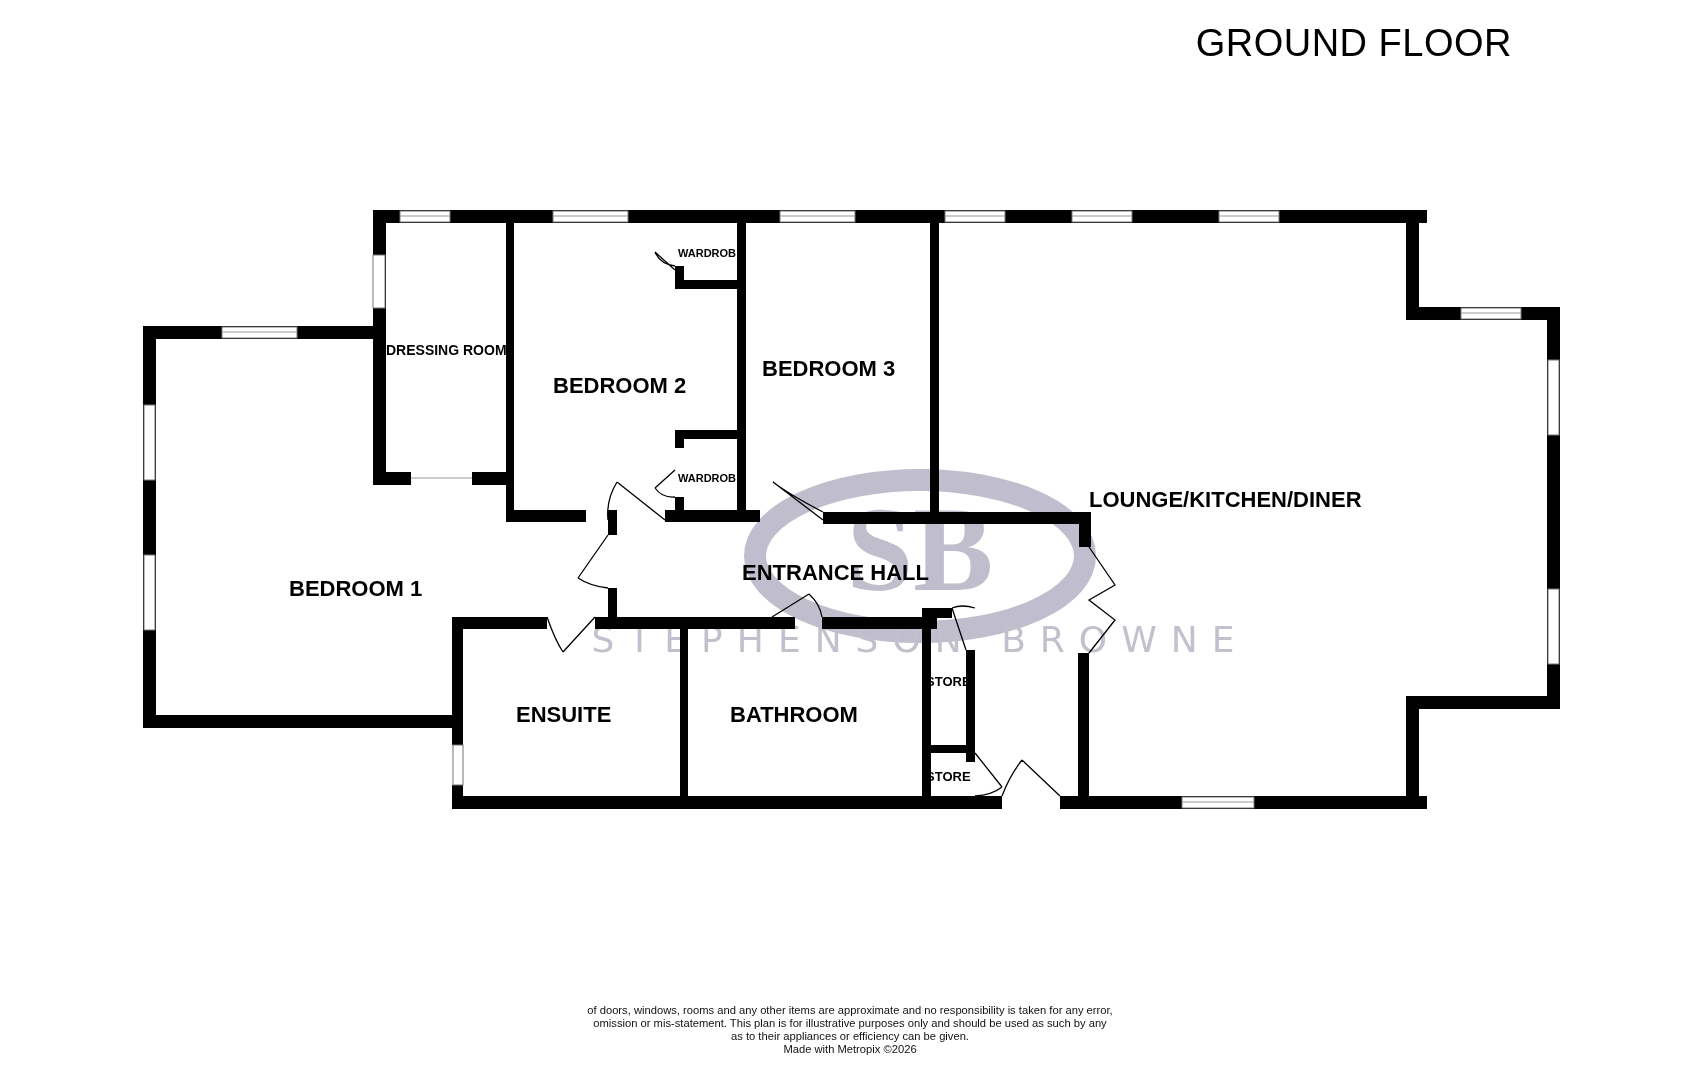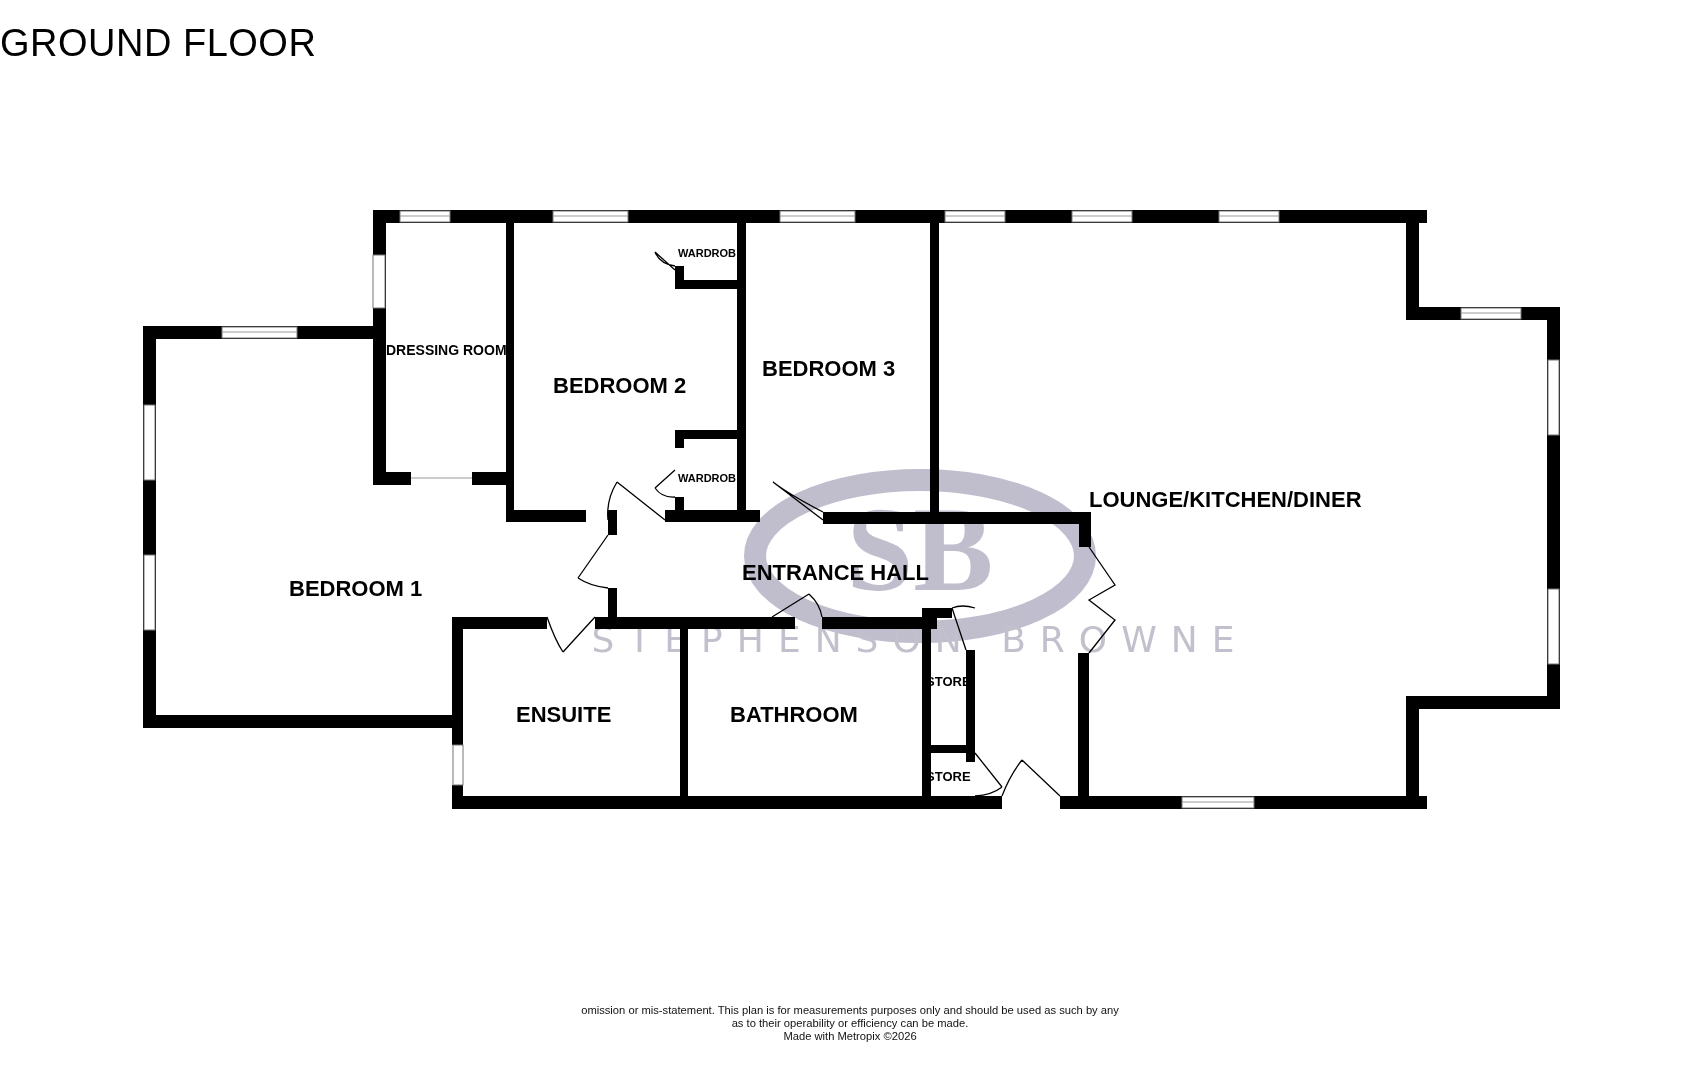--- a/index.html
+++ b/index.html
@@ -1,17 +1,17 @@
 <!DOCTYPE html>
 <html><head>
 <meta charset="utf-8">
 <style>
   html, body { margin:0; padding:0; background:#ffffff; }
   body { width:1702px; height:1080px; position:relative; overflow:hidden; font-family:"Liberation Sans", sans-serif; }
-  .title { position:absolute; left:0; width:1512px; top:22px; text-align:left; font-size:38px; color:#000; letter-spacing:0.5px; }
+  .title { position:absolute; left:0; width:1512px; top:22px; text-align:right; font-size:38px; color:#000; letter-spacing:0.5px; }
   svg.plan { position:absolute; left:0; top:0; }
   .lbl { font-family:"Liberation Sans", sans-serif; font-weight:bold; fill:#000; }
   .disclaimer { position:absolute; left:540px; width:620px; top:1004px; text-align:center; font-size:11.2px; line-height:13px; color:#111; }
 </style>
 </head>
 <body>
 
 <div class="title">GROUND FLOOR</div>
 
 <svg class="plan" width="1702" height="1080" viewBox="0 0 1702 1080">
@@ -137,16 +137,17 @@
   <text class="lbl" x="762" y="376" font-size="22">BEDROOM 3</text>
   <text class="lbl" x="1089" y="507" font-size="22">LOUNGE/KITCHEN/DINER</text>
   <text class="lbl" x="742" y="580" font-size="22">ENTRANCE HALL</text>
   <text class="lbl" x="516" y="722" font-size="22">ENSUITE</text>
   <text class="lbl" x="730" y="722" font-size="22">BATHROOM</text>
   <text class="lbl" x="926" y="686" font-size="13">STORE</text>
   <text class="lbl" x="926" y="781" font-size="13">STORE</text>
 </svg>
 
 <div class="disclaimer">
-  <div>omission or mis-statement. This plan is for measurements purposes only and should be used as such by any</div>
-  <div>as to their operability or efficiency can be made.</div>
+  <div>of doors, windows, rooms and any other items are approximate and no responsibility is taken for any error,</div>
+  <div>omission or mis-statement. This plan is for illustrative purposes only and should be used as such by any</div>
+  <div>as to their appliances or efficiency can be given.</div>
   <div>Made with Metropix ©2026</div>
 </div>
 
 </body></html>

